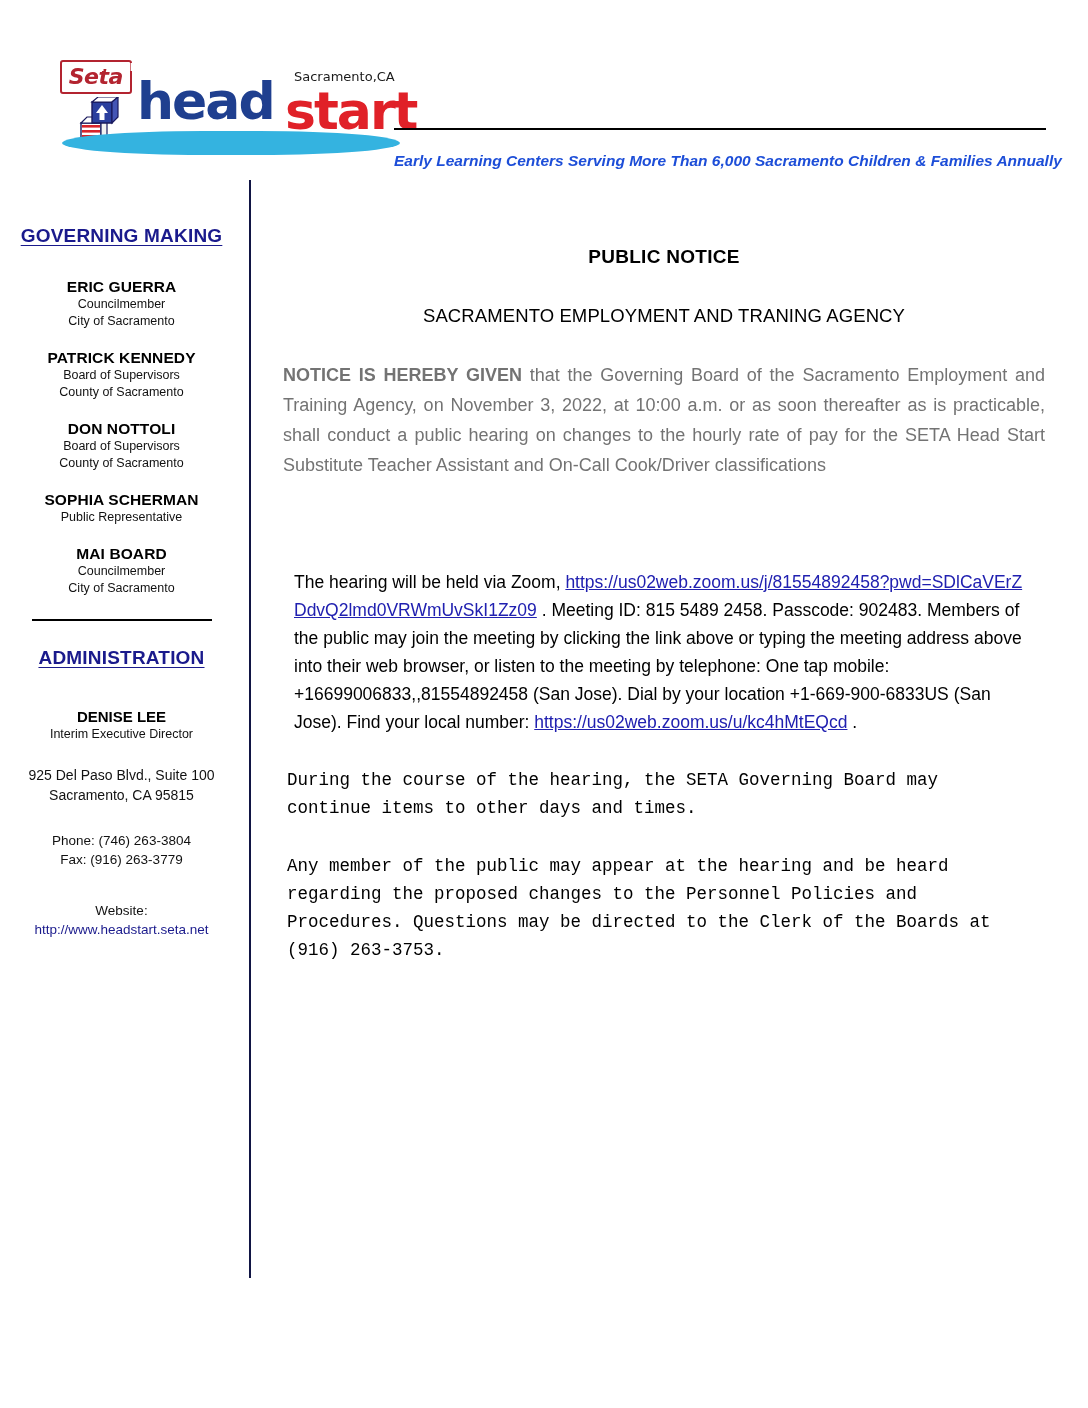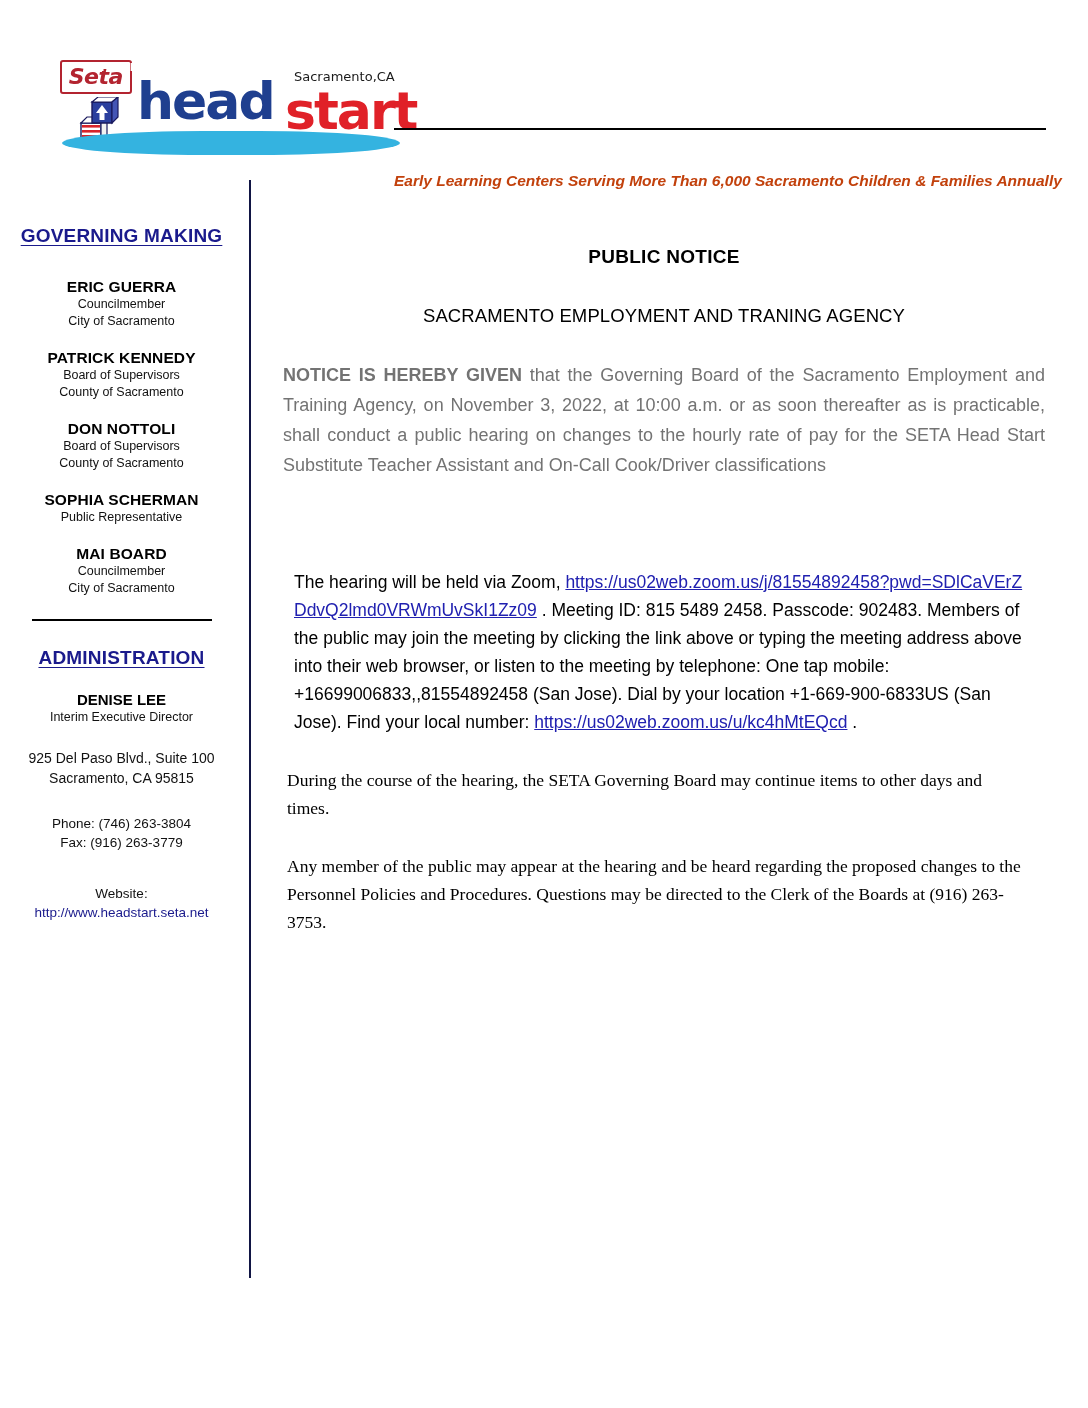--- a/index.html
+++ b/index.html
@@ -137,28 +137,28 @@
     left: 394px;
     top: 128px;
     width: 652px;
     height: 0;
     border-top: 2px solid #000000;
   }
 
   .header-tagline {
     position: absolute;
     left: 394px;
-    top: 172px;
+    top: 152px;
     width: 655px;
     text-align: left;
     font-family: "Liberation Sans", sans-serif;
     font-style: italic;
     font-weight: bold;
     font-size: 15.5px;
-    color: #c2410c;
+    color: #1d4ed8;
     white-space: nowrap;
   }
 
   
   .v-divider {
     position: absolute;
     left: 249px;
     top: 180px;
     width: 0;
     height: 1098px;
@@ -290,21 +290,21 @@
     color: #000;
   }
   .zoom-block a {
     color: #2020b0;
     text-decoration: underline;
     word-break: break-all;
   }
   .plain-para {
     margin: 30px 0 0 4px;
     width: 740px;
-    font-family: Liberation Serif, serif;
+    font-family: Liberation Mono, monospace;
     font-size: 17.5px;
     line-height: 28px;
     color: #000;
   }
 </style>
 </head>
 <body>
 
 <div class="page">
 
@@ -380,21 +380,21 @@
     </div>
 
     <div class="person">
       <div class="person-name">MAI BOARD</div>
       <div class="person-line">Councilmember</div>
       <div class="person-line">City of Sacramento</div>
     </div>
 
     <div class="side-rule"></div>
 
-    <div class="side-heading" style="margin-bottom:21px;">ADMINISTRATION</div>
+    <div class="side-heading" style="margin-bottom:38px;">ADMINISTRATION</div>
 
     <div class="admin-block">
       <div class="admin-name">DENISE LEE</div>
       <div class="admin-title">Interim Executive Director</div>
     </div>
 
     <div class="addr-block">
       <div>925 Del Paso Blvd., Suite 100</div>
       <div>Sacramento, CA 95815</div>
     </div>

